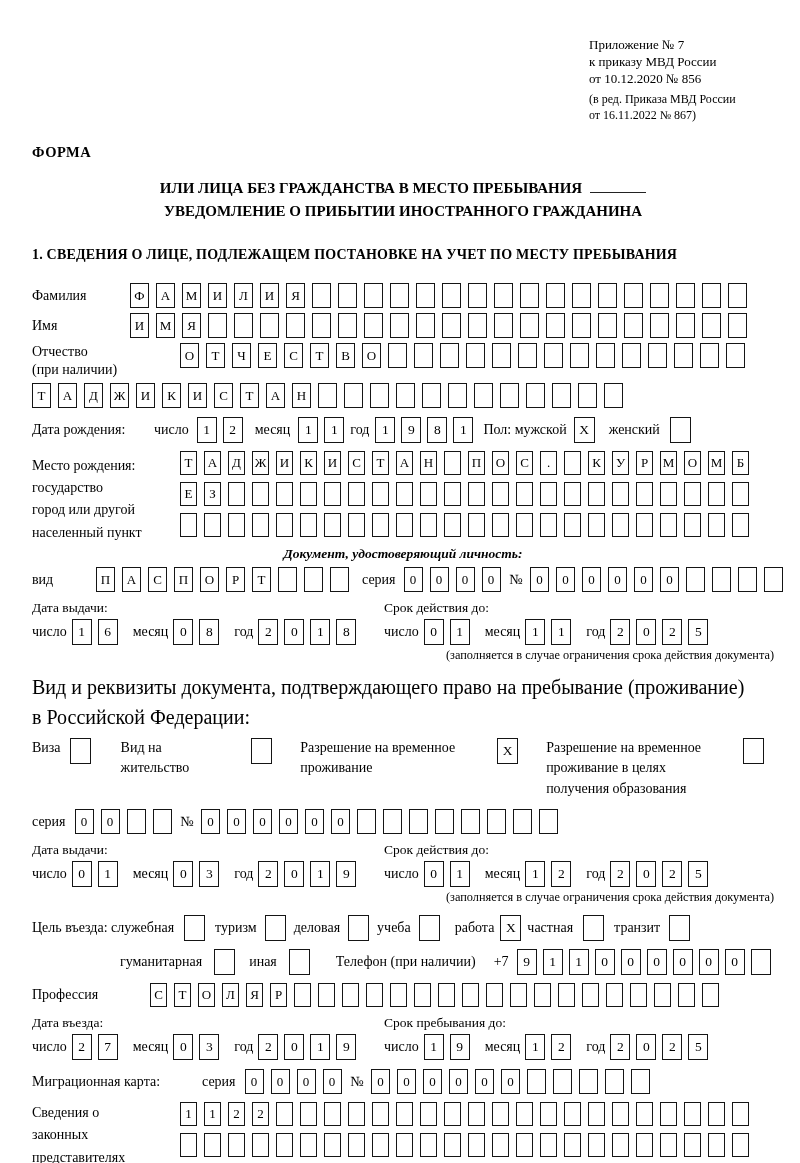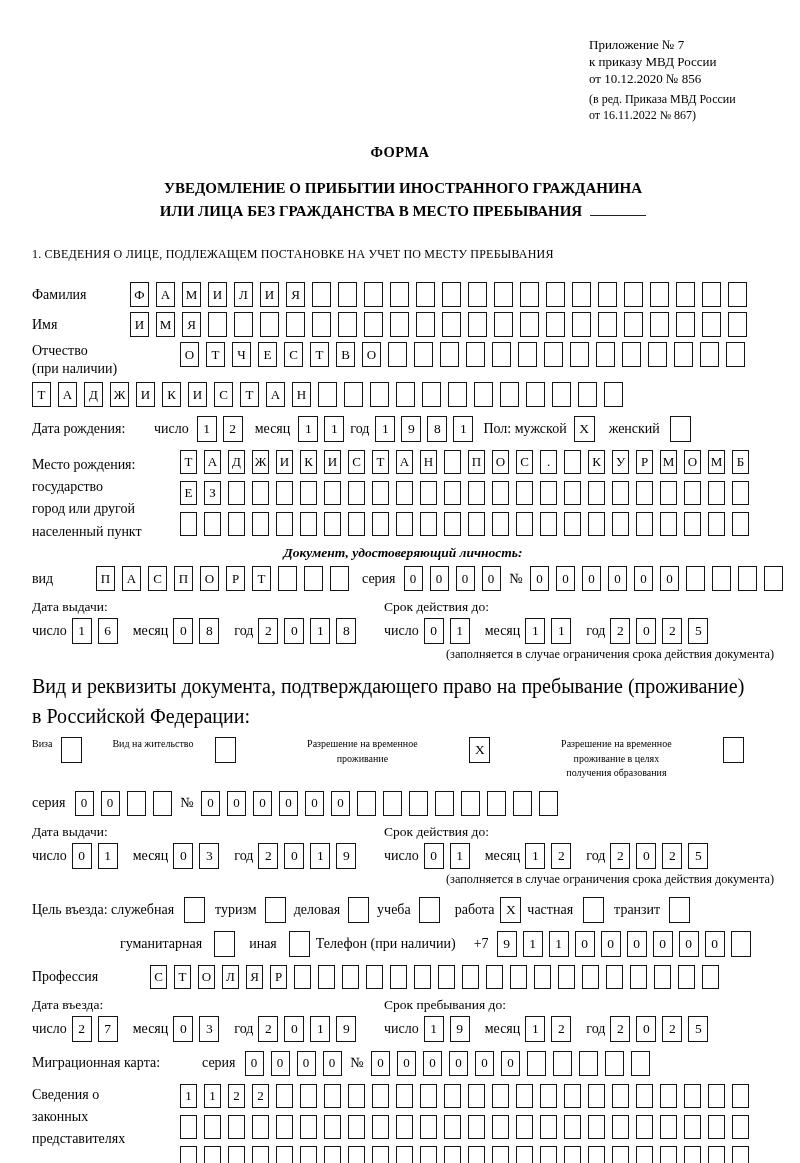--- a/index.html
+++ b/index.html
@@ -6,24 +6,24 @@
   html, body { background: #ffffff; }
   body {
     width: 800px; height: 1163px;
     font-family: "Liberation Serif", "DejaVu Serif", serif;
     color: #000; position: relative;
     padding: 36px 26px 20px 32px;
     overflow: hidden;
   }
   .appendix { margin-left: auto; width: 185px; font-size: 13px; line-height: 1.32; }
   .appendix .sub { font-size: 12px; margin-top: 5px; line-height: 1.3; }
-  .forma { text-align: center; font-weight: bold; font-size: 14.5px; margin: 20px 6px 0 0; letter-spacing: .5px; }
+  .forma { text-align: left; font-weight: bold; font-size: 14.5px; margin: 20px 6px 0 0; letter-spacing: .5px; }
   .title { text-align: center; font-weight: bold; font-size: 15px; line-height: 1.55; margin-top: 16px; }
   .blank-line { display: inline-block; width: 56px; border-bottom: 1.7px solid #222; height: 13px; margin-left: 8px; }
-  .sec-head { font-weight: normal; font-size: 12px; margin-top: 24px; white-space: nowrap; letter-spacing: .2px; }
+  .sec-head { font-weight: bold; font-size: 14px; margin-top: 24px; white-space: nowrap; letter-spacing: .2px; }
 
   .row { display: flex; align-items: center; margin-top: 5px; }
   .lbl { font-size: 14px; flex: none; line-height: 1.25; }
   .cells { display: flex; flex: none; }
   .box {
     display: inline-flex; align-items: center; justify-content: center;
     width: 19px; height: 25px; border: 1.7px solid #151515; margin-right: 7px;
     font-size: 13px; flex: none; background: #fff;
   }
   .cells.sm .box { width: 17px; height: 24px; margin-right: 7px; }
@@ -37,42 +37,42 @@
   .twocol { display: flex; margin-top: 8px; }
   .col-l { width: 352px; flex: none; }
   .col-r { flex: 1; }
   .colhead { text-align: left; font-size: 13.5px; margin-bottom: 3px; }
   .dgrp { display: flex; align-items: center; }
   .dgrp .lbl { margin-right: 5px; }
   .dgrp .cells { margin-right: 9px; }
   .caption { font-size: 12.3px; text-align: right; margin-top: 3px; }
   .plain { font-size: 20px; margin-top: 9px; line-height: 1.5; }
   .permrow { display: flex; align-items: flex-start; margin-top: 6px; }
-  .permrow .plbl { font-size: 10px; text-align: center; line-height: 1.45; }
+  .permrow .plbl { font-size: 14px; line-height: 1.45; }
   .permrow .chk { margin: 0 10px 0 9px; }
 </style>
 </head>
 <body>
 
 <div class="appendix">
   <div>Приложение № 7</div>
   <div>к приказу МВД России</div>
   <div>от 10.12.2020 № 856</div>
   <div class="sub">
     <div>(в ред. Приказа МВД России</div>
     <div>от 16.11.2022 № 867)</div>
   </div>
 </div>
 <div class="forma">ФОРМА</div>
 
 <div class="title">
-  <div>УВЕДОМЛЕНИЕ О ПРИБЫТИИ ИНОСТРАННОГО ГРАЖДАНИНА</div>
   <div>
     <span>ИЛИ ЛИЦА БЕЗ ГРАЖДАНСТВА В МЕСТО ПРЕБЫВАНИЯ</span><span class="blank-line"></span>
   </div>
+  <div>УВЕДОМЛЕНИЕ О ПРИБЫТИИ ИНОСТРАННОГО ГРАЖДАНИНА</div>
 </div>
 
 <div class="sec-head">1. СВЕДЕНИЯ О ЛИЦЕ, ПОДЛЕЖАЩЕМ ПОСТАНОВКЕ НА УЧЕТ ПО МЕСТУ ПРЕБЫВАНИЯ</div>
 
 <div class="row" style="margin-top:20px">
   <span class="lbl" style="width:98px">Фамилия</span>
   <span class="cells">
       <span class="box">Ф</span>
       <span class="box">А</span>
       <span class="box">М</span>
@@ -527,21 +527,21 @@
 
 <div class="row" style="margin-top:8px">
   <span class="lbl" style="margin-left:88px">гуманитарная</span>
   <span class="cells chk" style="margin-left:12px">
       <span class="box"></span>
     </span>
   <span class="lbl" style="margin-left:14px">иная</span>
   <span class="cells chk" style="margin-left:12px">
       <span class="box"></span>
     </span>
-  <span class="lbl" style="margin-left:6px">Телефон (при наличии)</span>
+  <span class="lbl" style="margin-left:26px">Телефон (при наличии)</span>
   <span class="lbl" style="margin:0 8px 0 18px">+7</span>
   <span class="cells dt">
       <span class="box">9</span>
       <span class="box">1</span>
       <span class="box">1</span>
       <span class="box">0</span>
       <span class="box">0</span>
       <span class="box">0</span>
       <span class="box">0</span>
       <span class="box">0</span>

